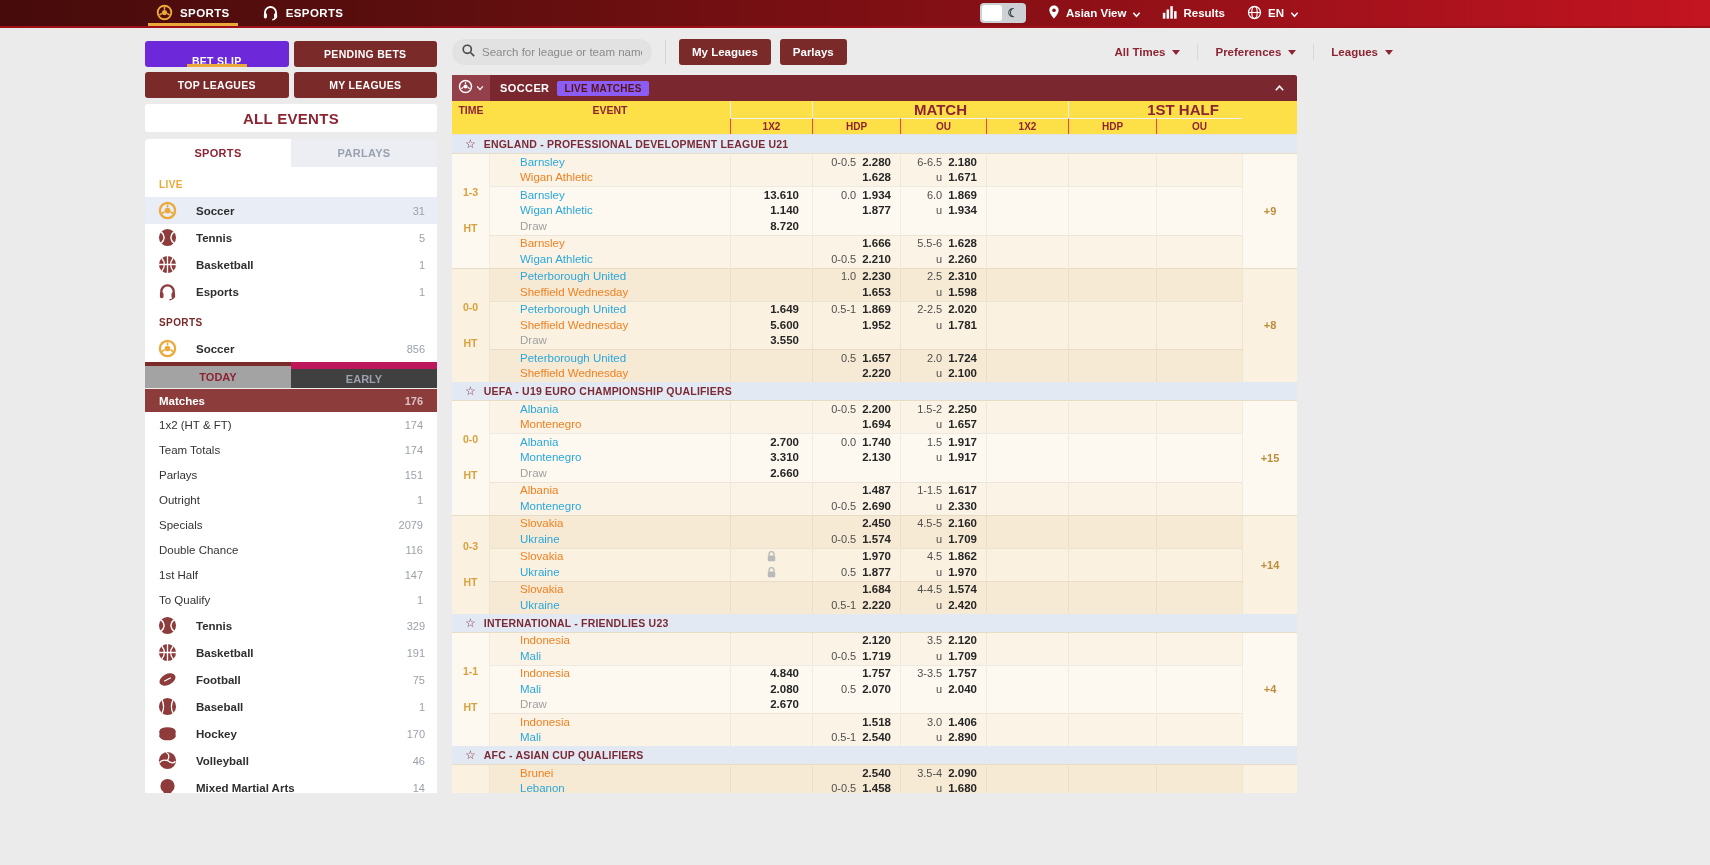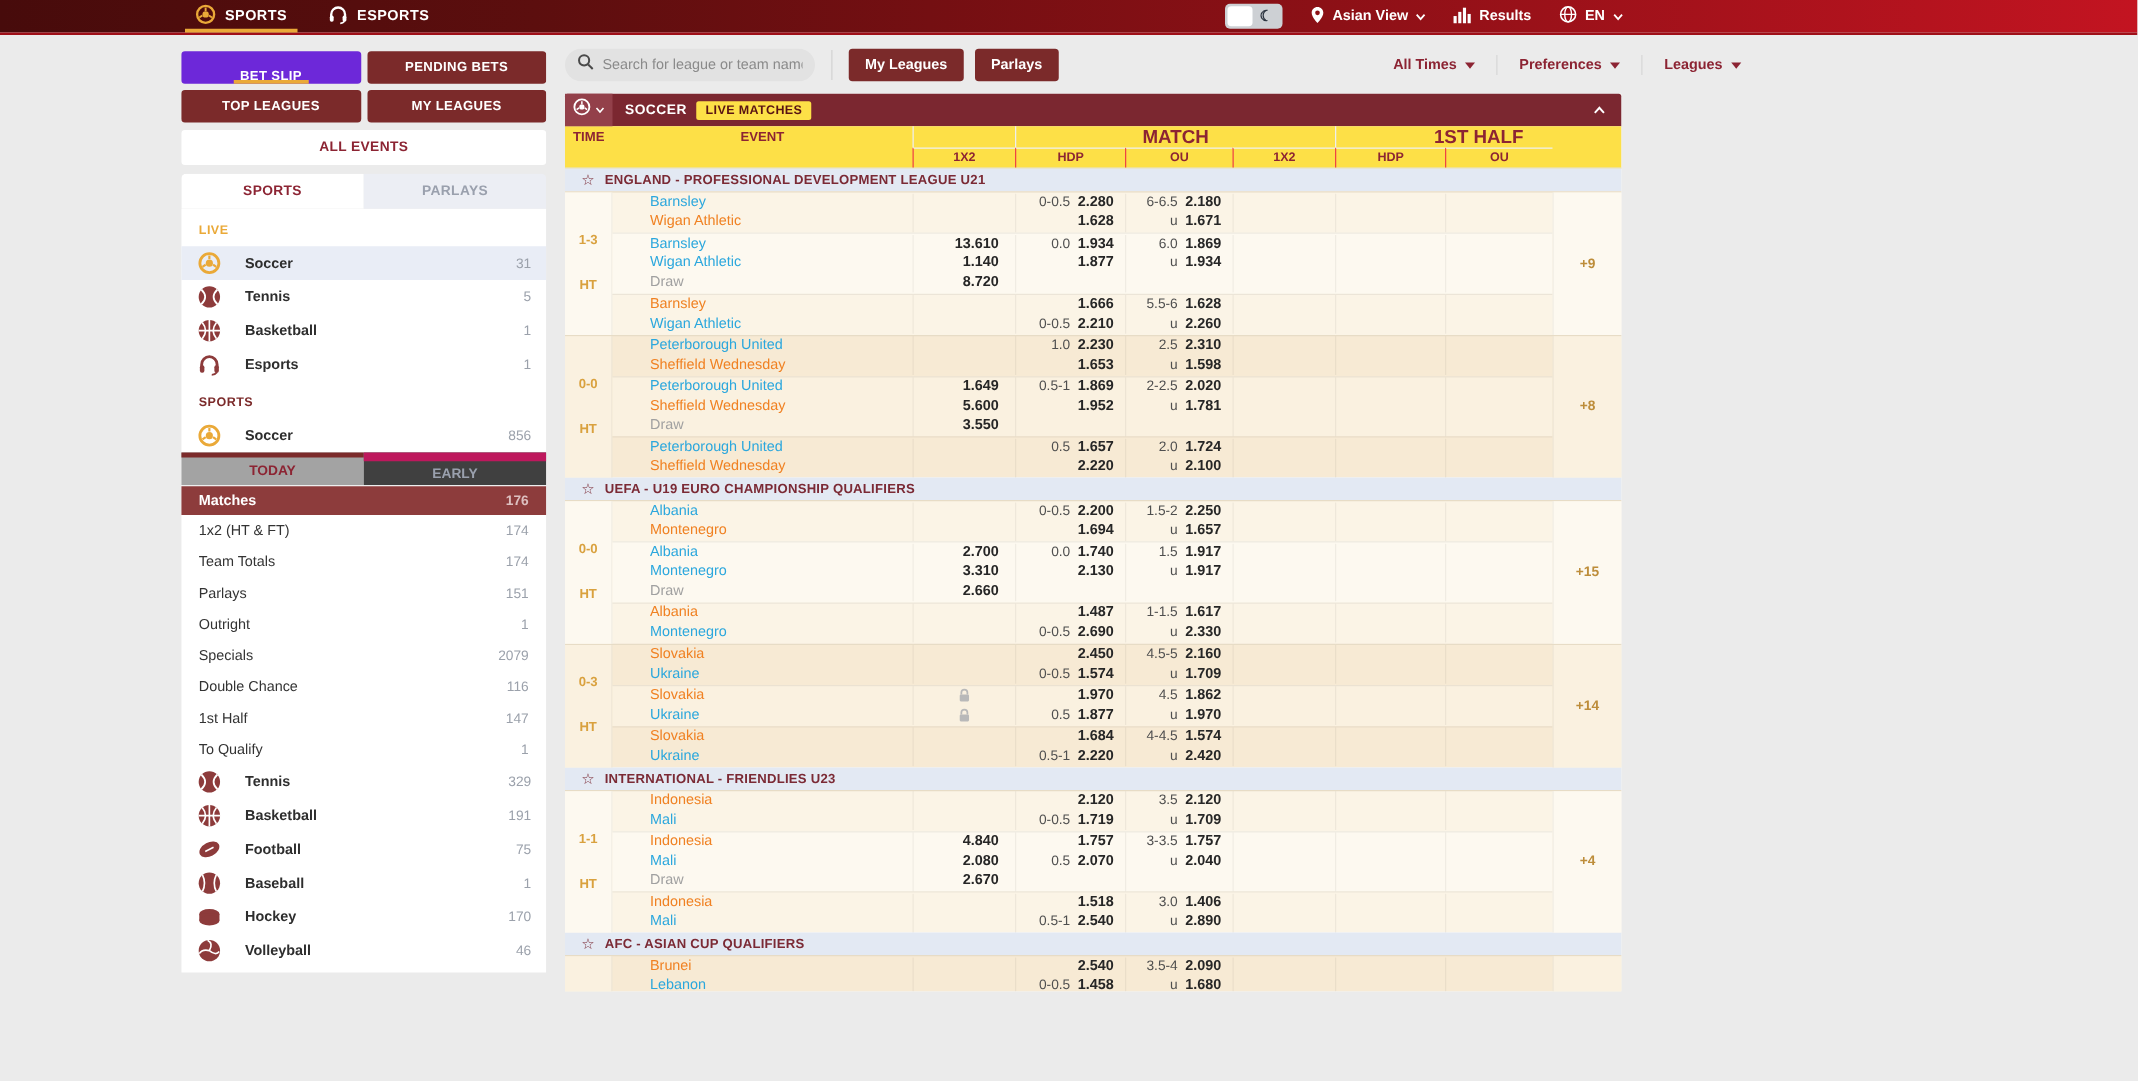--- a/index.html
+++ b/index.html
@@ -23,21 +23,21 @@
   .body-row { display:flex; align-items:flex-start; padding-left:145px; height:765px; overflow:hidden; }
   .sidebar { width:292px; margin-right:15px; padding-top:13px; height:765px; overflow:hidden; flex:none; }
   .main { width:958px; flex:none; }
 
   
   .btn-grid { display:grid; grid-template-columns:1fr 1fr; gap:5px; }
   .side-btn { height:26px; border-radius:3px; background:#7b2a2a; color:#fff; font-size:10.5px; font-weight:bold; letter-spacing:.3px;
               display:flex; align-items:center; justify-content:center; cursor:pointer; position:relative; }
   .side-btn.betslip { background:#6d28d9;align-items:flex-end; }
   .side-btn.betslip::after { content:""; position:absolute; bottom:0; left:50%; transform:translateX(-50%); width:60px; height:3px; background:#eaa938; }
-  .all-events { margin-top:6px; height:28px; background:#fff; border-radius:3px; color:#8c2433; font-size:11px; font-weight:bold; letter-spacing:.3px;
+  .all-events { margin-top:6px; height:28px; background:#fff; border-radius:3px; color:#8c2433; font-size:15px; font-weight:bold; letter-spacing:.3px;
                 display:flex; align-items:center; justify-content:center; cursor:pointer; }
   .side-tabs { margin-top:7px; display:flex; height:28px; border-radius:4px 4px 0 0; overflow:hidden; }
   .side-tab { flex:1; display:flex; align-items:center; justify-content:center; font-size:11px; font-weight:bold; letter-spacing:.3px; cursor:pointer; }
   .side-tab.active { background:#fff; color:#8c2433; }
   .side-tab.idle { background:#eceef4; color:#9aa0ad; }
   .side-panel { background:#fff; padding-bottom:4px; }
   .side-label { font-size:10px; font-weight:bold; letter-spacing:.4px; padding:12px 14px 7px 14px; }
   .side-label.live { color:#eaa938; }
   .side-label.sports { color:#7b2a2a; }
   .sp-item { height:27px; display:flex; align-items:center; padding:0 12px 0 12px; cursor:pointer; }
@@ -65,21 +65,21 @@
   .tb-menus { margin-left:auto; display:flex; align-items:center; }
   .tb-menu { display:flex; align-items:center; gap:7px; color:#8c2433; font-size:11.5px; font-weight:bold; padding:0 17px; cursor:pointer; }
   .caret { width:0; height:0; border-left:4px solid transparent; border-right:4px solid transparent; border-top:5px solid #8c2433; margin-top:2px; }
   .menu-div { width:1px; height:16px; background:#d8d8d8; }
 
   
   .board { width:845px; background:#fff; }
   .board-head { height:26px; background:#7b2730; display:flex; align-items:center; border-radius:2px 2px 0 0; }
   .bh-icon { width:38px; height:26px; background:#93404a; display:flex; align-items:center; justify-content:center; gap:3px; cursor:pointer; flex:none; }
   .bh-sport { color:#fff; font-size:11px; font-weight:bold; letter-spacing:.4px; margin:0 8px 0 10px; }
-  .bh-badge { background:#fde047; color:#591313; font-size:10px; font-weight:bold; padding:2px 7px; border-radius:2px; letter-spacing:.3px; }
+  .bh-badge { background:#8b5cf6; color:#591313; font-size:10px; font-weight:bold; padding:2px 7px; border-radius:2px; letter-spacing:.3px; }
   .bh-collapse { margin-left:auto; margin-right:12px; cursor:pointer; display:flex; }
 
   .thead { display:grid; grid-template-columns:38px 240px 82px 88px 86px 82px 88px 86px 55px; border-bottom:1px solid #e2e2e2; background:#fde047; }
   .th { color:#8c2433; font-weight:bold; display:flex; align-items:center; justify-content:center; }
   .th-time { grid-row:1/3; font-size:10.5px; }
   .th-event { grid-row:1/3; font-size:10.5px; }
   .th-group { grid-column:span 3; font-size:15px; height:17px; border-left:1px solid #eee; }
   .th-more { grid-row:1/3; border-left:1px solid #eee; }
   .th-sub { font-size:10px; height:16px; border-left:1px solid #ef4444; border-top:1px solid #f0f0f0; }
 
@@ -397,20 +397,30 @@
           <div class="sp-item">
             <span class="sp-icon">
               <svg width="19" height="19" viewBox="0 0 20 20">
                 <circle cx="10" cy="10" r="9" fill="#8d3b3b"></circle>
                 <path d="M10 10 q-6 -1.5 -8.5 2.5 M10 10 q3.5 -6 -1.5 -8.7 M10 10 q5.5 4.5 8.3 0.8" fill="none" stroke="#fff" stroke-width="1.4"></path>
               </svg>
             </span>
             <span class="sp-label">Volleyball</span>
             <span class="sp-count">46</span>
           </div>
+          <div class="sp-item">
+            <span class="sp-icon">
+              <svg width="19" height="19" viewBox="0 0 20 20">
+                <circle cx="10" cy="8.5" r="7.5" fill="#8d3b3b"></circle>
+                <rect x="6" y="13" width="8" height="5" rx="2" fill="#8d3b3b"></rect>
+              </svg>
+            </span>
+            <span class="sp-label">Mixed Martial Arts</span>
+            <span class="sp-count">14</span>
+          </div>
         </div>
     </div>
   </div>
 
   <div class="main">
     <div class="toolbar">
       <div class="searchbox">
         <span>
           <svg width="13" height="13" viewBox="0 0 16 16">
               <circle cx="6.5" cy="6.5" r="5" fill="none" stroke="#4a4a4a" stroke-width="2"></circle>

